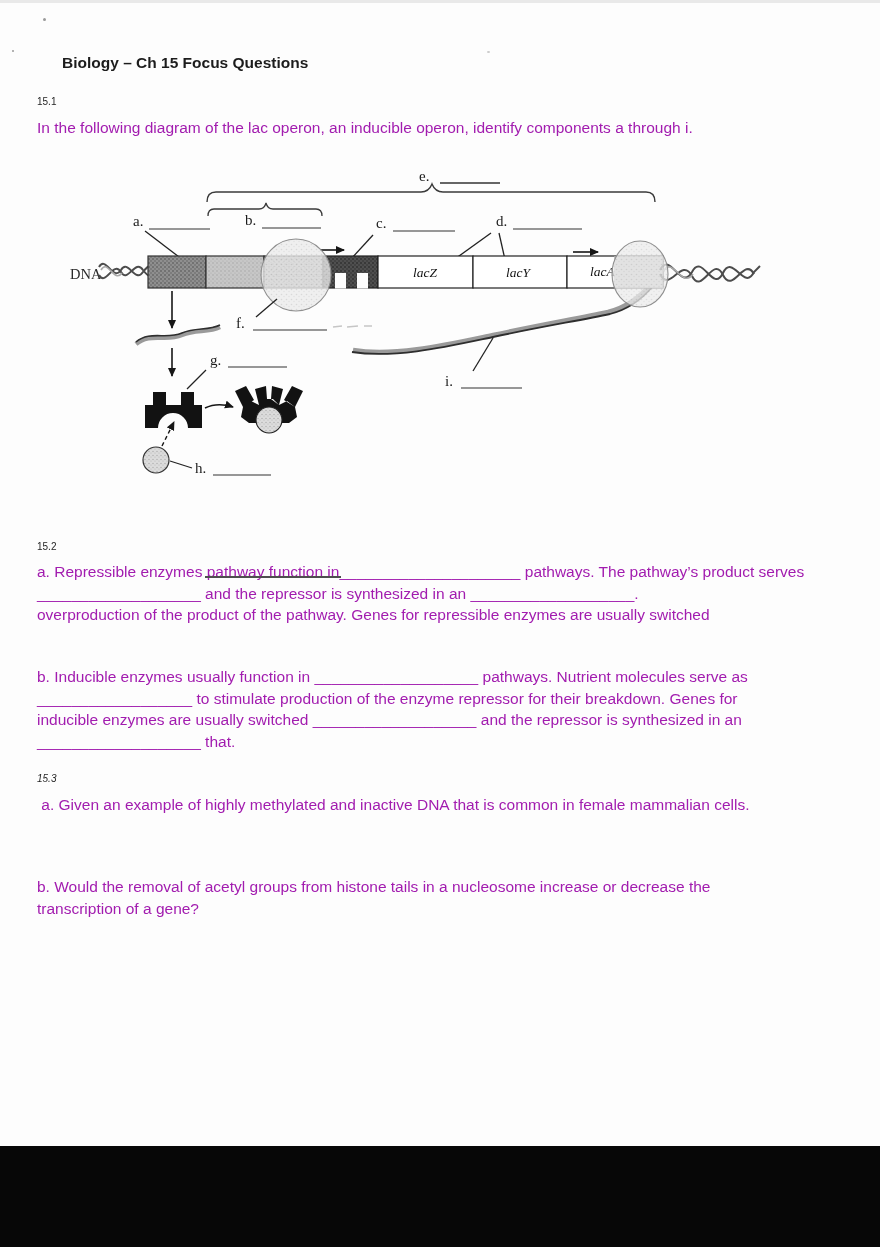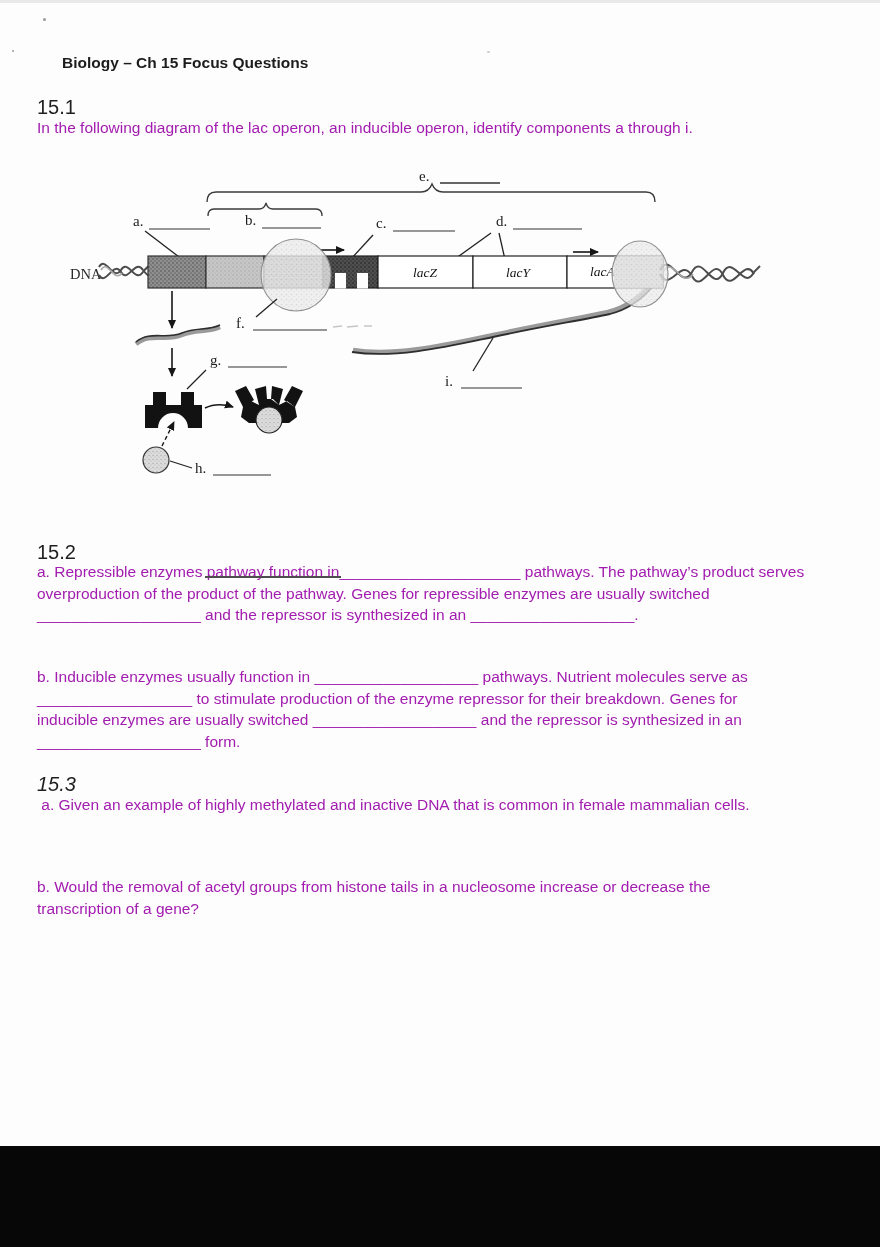--- a/index.html
+++ b/index.html
@@ -3,21 +3,21 @@
 <meta charset="utf-8">
 <style>
   html,body { margin:0; padding:0; background:#e9e9e9; }
   .page {
     position:relative; width:880px; height:1247px; margin:3px auto;
     background:#fdfdfd; overflow:hidden;
     font-family:"Liberation Sans", sans-serif; color:#1f1f1f;
   }
   .abs { position:absolute; }
   .doc-title { font-size:15.5px; font-weight:bold; color:#1c1c1c; white-space:pre; }
-  .sec-num { font-size:20px; white-space:pre; }
+  .sec-num { font-size:10px; white-space:pre; }
   .text-line { font-size:15.5px; line-height:21.5px; height:21.5px; white-space:pre; color:#a21caf; }
   .mark-underline { position:relative; }
   .mark-underline::after {
     content:""; position:absolute; left:-2px; right:-2px; bottom:2.5px;
     height:1.2px; background:#4e4e4e;
   }
   .scan-band { background:#070707; }
   .speck { background:#9a9a9a; border-radius:50%; }
   svg .dl { font-family:"Liberation Serif", serif; font-size:15px; fill:#1c1c1c; }
   svg .gene { font-family:"Liberation Serif", serif; font-style:italic; font-size:13.5px; fill:#111; }
@@ -175,29 +175,29 @@
 
     <text class="dl" x="445" y="228">i.</text>
     <line x1="461" y1="230" x2="522" y2="230" stroke="#333" stroke-width="1.2"></line>
     <line x1="473" y1="213" x2="493" y2="180" stroke="#222" stroke-width="1.3"></line>
   </svg>
 
   <div class="abs sec-num" style="left:37px;top:538px;">15.2</div>
 
   <div class="abs" style="left:37px;top:558px;">
     <div class="text-line"><span>a. Repressible enzymes </span><span class="mark-underline">pathway function in</span><span>_____________________ pathways. The pathway’s product serves</span></div>
+    <div class="text-line">___________________ and the repressor is synthesized in an ___________________.</div>
     <div class="text-line">overproduction of the product of the pathway. Genes for repressible enzymes are usually switched</div>
-    <div class="text-line">___________________ and the repressor is synthesized in an ___________________.</div>
   </div>
 
   <div class="abs" style="left:37px;top:663px;">
     <div class="text-line">b. Inducible enzymes usually function in ___________________ pathways. Nutrient molecules serve as</div>
     <div class="text-line">__________________ to stimulate production of the enzyme repressor for their breakdown. Genes for</div>
     <div class="text-line">inducible enzymes are usually switched ___________________ and the repressor is synthesized in an</div>
-    <div class="text-line">___________________ form.</div>
+    <div class="text-line">___________________ that.</div>
   </div>
 
   <div class="abs sec-num" style="left:37px;top:770px;font-style:italic;">15.3</div>
   <div class="abs text-line" style="left:37px;top:791px;"> a. Given an example of highly methylated and inactive DNA that is common in female mammalian cells.</div>
 
   <div class="abs" style="left:37px;top:873px;">
     <div class="text-line">b. Would the removal of acetyl groups from histone tails in a nucleosome increase or decrease the</div>
     <div class="text-line">transcription of a gene?</div>
   </div>
 

